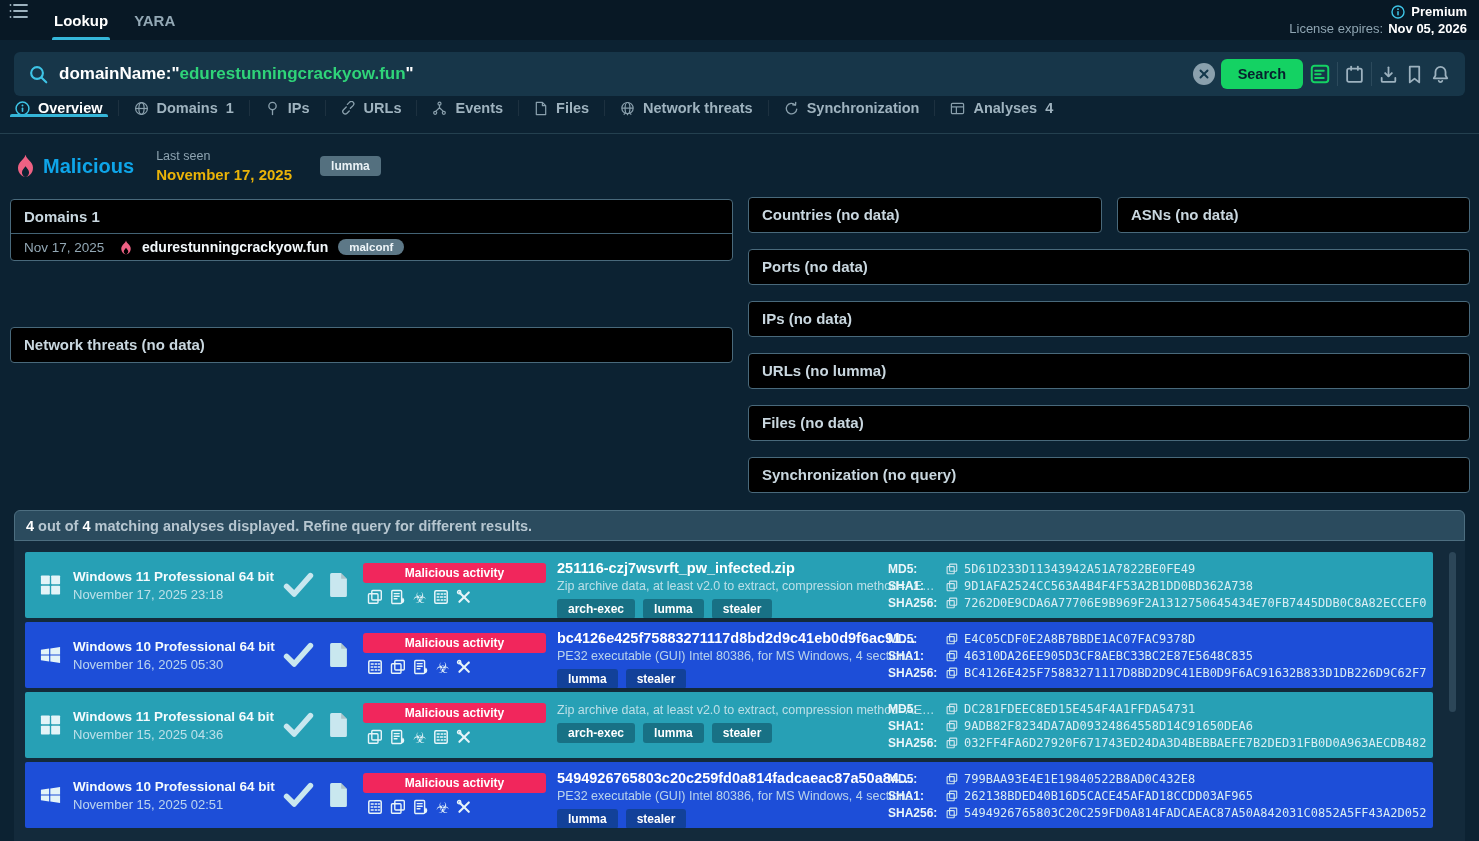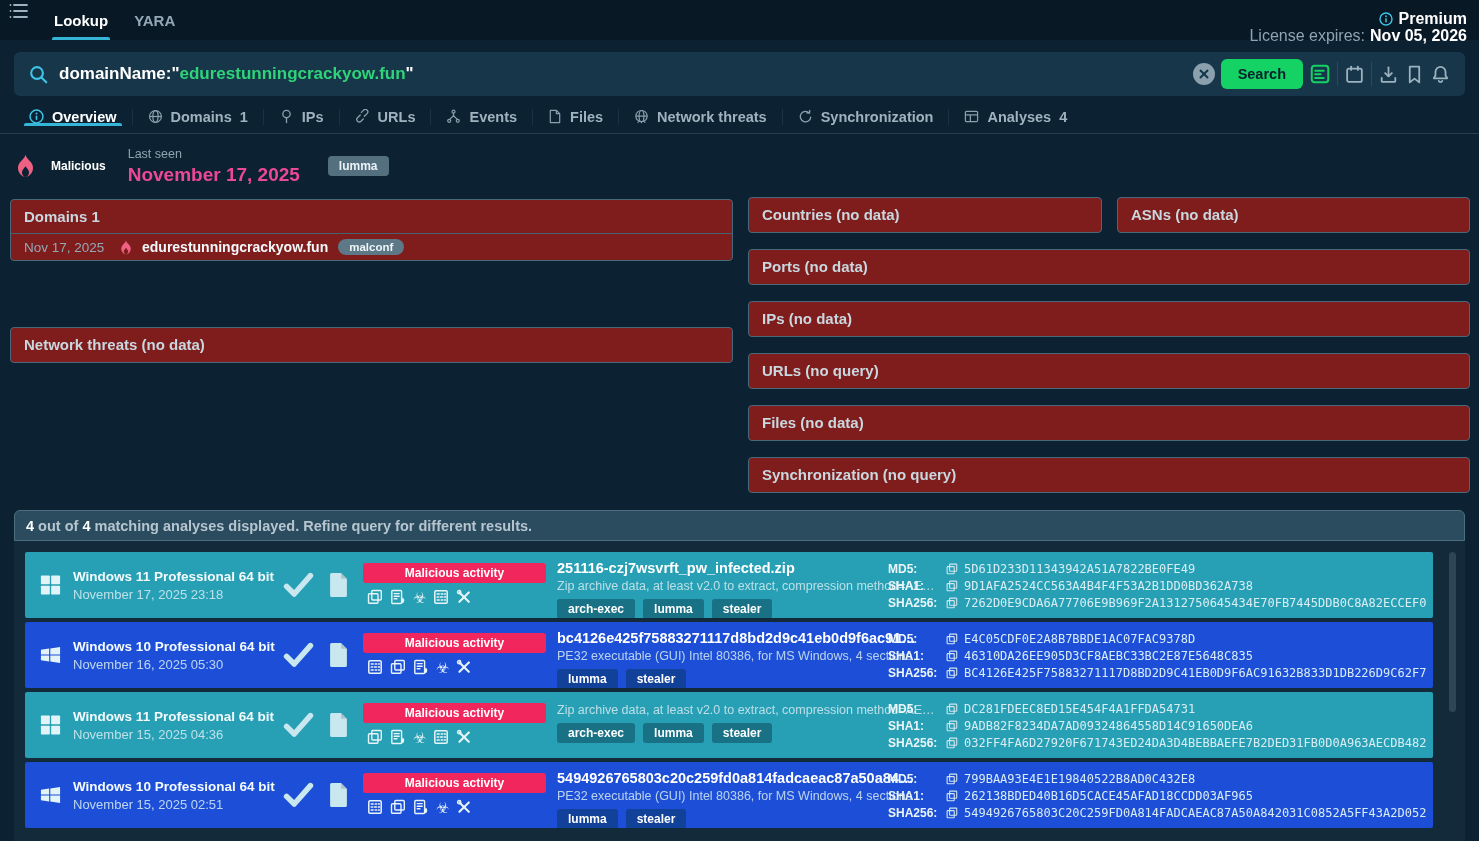--- a/index.html
+++ b/index.html
@@ -8,58 +8,58 @@
          font-family:"Liberation Sans",sans-serif;background:#0c2232;color:#e8f1f6;}
   svg{display:block;}
 
   
   #topbar{position:absolute;left:0;top:0;width:1479px;height:40px;background:#081825;}
   #topbar .navwrap{position:absolute;left:8px;top:0;height:40px;display:flex;align-items:flex-start;gap:22px;}
   .menu-btn{width:22px;height:22px;display:flex;align-items:center;justify-content:center;cursor:pointer;}
   .topnav{position:relative;height:40px;display:flex;align-items:center;font-size:15px;font-weight:700;color:#93a8b5;cursor:pointer;padding:0 2px;}
   .topnav.active{color:#ffffff;}
   .topnav.active::after{content:"";position:absolute;left:0;right:0;bottom:0;height:3px;background:#35b6d9;border-radius:2px 2px 0 0;}
-  #topbar .right{position:absolute;right:12px;top:10px;text-align:right;font-size:16px;line-height:17px;color:#8ea4b1;}
+  #topbar .right{position:absolute;right:12px;top:3px;text-align:right;font-size:13px;line-height:17px;color:#8ea4b1;}
   #topbar .right .l1{display:flex;align-items:center;justify-content:flex-end;gap:6px;font-weight:700;color:#ffffff;}
   #topbar .right .l2 b{color:#ffffff;font-weight:700;margin-left:5px;}
 
   
   #searchrow{position:absolute;left:14px;top:52px;width:1451px;height:44px;background:#173649;border-radius:6px;
              display:flex;align-items:center;padding:0 14px;}
   #searchrow .query{margin-left:10px;font-size:17px;font-weight:700;color:#ffffff;white-space:nowrap;}
   #searchrow .query .val{color:#2fd479;}
   #searchrow .cluster{margin-left:auto;display:flex;align-items:center;gap:6px;}
   .clear-btn{width:22px;height:22px;border-radius:50%;background:#8aa0ad;display:flex;align-items:center;justify-content:center;cursor:pointer;}
   .search-btn{height:30px;padding:0 17px;background:#14d263;border:none;border-radius:6px;color:#07202e;
               font-family:"Liberation Sans",sans-serif;font-size:14.5px;font-weight:700;cursor:pointer;}
   .ic-btn{cursor:pointer;display:flex;align-items:center;justify-content:center;}
   .vdiv{width:1px;height:24px;background:#2c4a5c;}
 
   
   #tabsrow{position:absolute;left:0;top:100px;width:1479px;height:34px;border-bottom:1px solid #24404f;
-           display:flex;align-items:center;padding-left:14px;}
+           display:flex;align-items:flex-start;}
   .tab{position:relative;display:flex;align-items:center;gap:8px;padding:0 15px;font-size:14.5px;font-weight:700;
        color:#9fb3bf;cursor:pointer;white-space:nowrap;}
   .tab + .tab{border-left:1px solid rgba(255,255,255,0.07);}
   .tab.active{color:#ffffff;}
   .tab.active::after{content:"";position:absolute;left:10px;right:10px;bottom:-1px;height:3px;background:#35b6d9;border-radius:2px 2px 0 0;}
   .tab .ticon{color:#8aa0ad;}
   .tab.active .ticon{color:#3ec4e6;}
 
   
   #verdict{position:absolute;left:16px;top:143px;height:46px;display:flex;align-items:center;}
-  .verdict-label{margin-left:16px;font-size:12px;font-weight:700;color:#ffffff;}
+  .verdict-label{margin-left:8px;font-size:20px;font-weight:700;color:#0ea5e9;}
   .lastseen{margin-left:22px;line-height:1;}
   .lastseen .cap{font-size:12.5px;color:#8ea4b1;margin-bottom:4px;}
-  .lastseen .val{font-size:19px;font-weight:700;color:#ec4899;}
+  .lastseen .val{font-size:15px;font-weight:700;color:#eab308;}
   .gtag{margin-left:28px;background:#54707f;color:#eaf2f6;font-size:12px;font-weight:700;
         padding:3px 11px;border-radius:4px;cursor:pointer;}
 
   
-  .panel{position:absolute;background:#7f1d1d;border:1px solid #49697b;border-radius:4px;
+  .panel{position:absolute;background:#000000;border:1px solid #49697b;border-radius:4px;
          color:#c9d7df;font-weight:700;font-size:15px;}
   .panel .ptitle{padding:8px 13px;white-space:nowrap;}
   #p-domains{left:10px;top:199px;width:723px;height:62px;}
   #p-domains .drow{border-top:1px solid #43637557;border-top:1px solid #436375;display:flex;align-items:center;
                    padding:5px 13px;gap:10px;font-weight:400;}
   #p-domains .ddate{color:#93a8b5;font-size:13.5px;width:86px;}
   #p-domains .dname{color:#f2f8fb;font-size:14px;font-weight:700;cursor:pointer;}
   .pill{background:#5d7887;color:#eef4f7;font-size:11.5px;font-weight:700;padding:2px 11px;border-radius:10px;cursor:pointer;}
   #p-events{left:10px;top:275px;width:723px;height:36px;}
   #p-nthreats{left:10px;top:327px;width:723px;height:36px;}
@@ -320,21 +320,21 @@
   <div class="panel" id="p-asns">
       <div class="ptitle">ASNs (no data)</div>
     </div>
   <div class="panel rpanel" id="p-ports">
       <div class="ptitle">Ports (no data)</div>
     </div>
   <div class="panel rpanel" id="p-ips">
       <div class="ptitle">IPs (no data)</div>
     </div>
   <div class="panel rpanel" id="p-urls">
-      <div class="ptitle">URLs (no query)</div>
+      <div class="ptitle">URLs (no lumma)</div>
     </div>
   <div class="panel rpanel" id="p-files">
       <div class="ptitle">Files (no data)</div>
     </div>
   <div class="panel rpanel" id="p-sync">
       <div class="ptitle">Synchronization (no query)</div>
     </div>
 
   <div id="analyses">
     <div id="banner"><span class="w">4</span><span> out of </span><span class="w">4</span><span> matching analyses displayed. Refine query for different results.</span></div>

